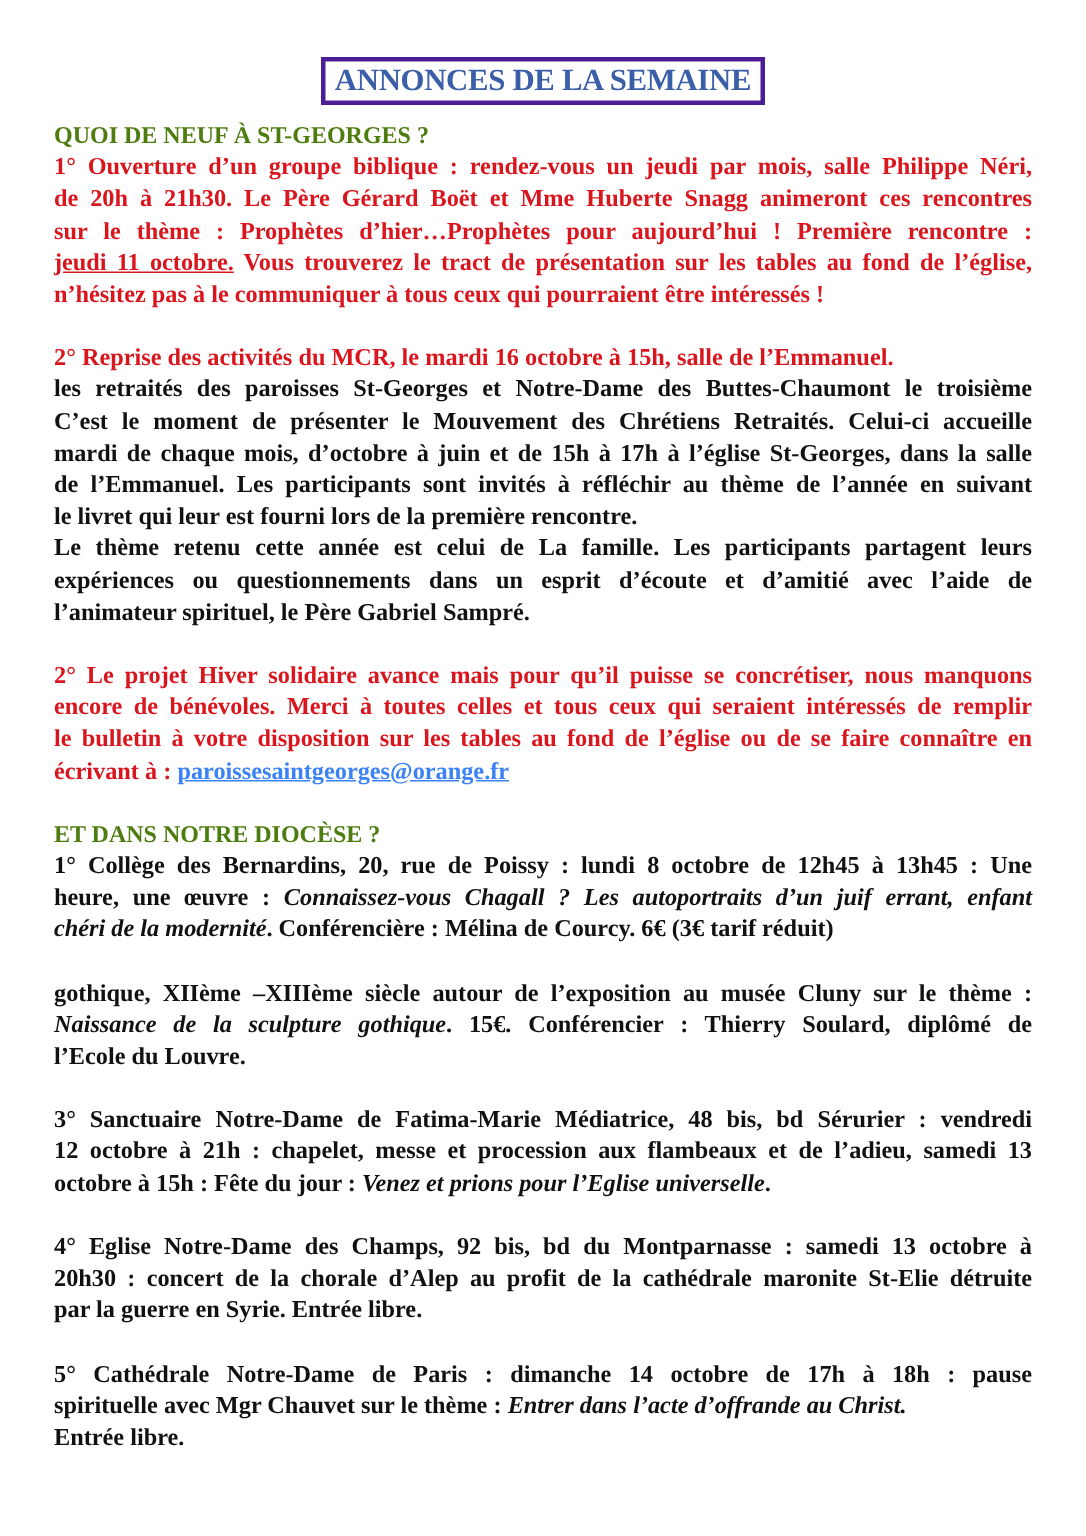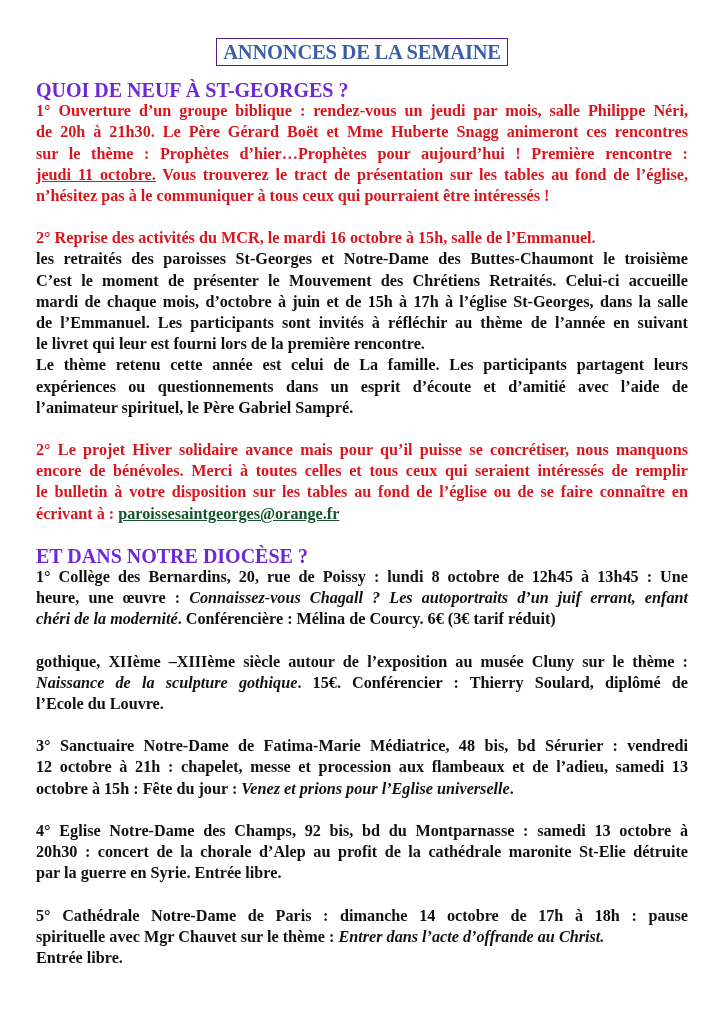--- a/index.html
+++ b/index.html
@@ -4,32 +4,32 @@
   <style>
     html, body { margin: 0; padding: 0; background: #ffffff; }
     body { width: 724px; height: 1024px; position: relative; overflow: hidden; }
     .page {
       position: absolute; left: 36px; top: 38px; width: 652px;
       font-family: "Liberation Serif", serif; font-weight: bold;
       font-size: 16.2px; line-height: 21.2px; color: #111111;
     }
     .title-wrap { text-align: center; height: 30px; margin-bottom: 12px; }
     .title {
-      display: inline-block; color: #3b5ea8; border: 1px solid #4c1d95;
+      display: inline-block; color: #3b5ea8; border: 3px solid #4c1d95;
       font-size: 20.5px; line-height: 24px; padding: 1px 6px 1px 6px;
       letter-spacing: -0.2px;
     }
-    .section-heading { color: #6d28d9; font-size: 20px; line-height: 21.2px; }
+    .section-heading { color: #4d7c0f; font-size: 16px; line-height: 21.2px; }
     .para { margin: 0; }
     .para .ln { display: block; text-align: justify; text-align-last: justify; white-space: nowrap; }
     .para .ln.last { text-align-last: left; }
     .red { color: #d9161d; }
     .gap { height: 21px; }
     .u { text-decoration: underline; }
-    .email { color: #14532d; text-decoration: underline; }
+    .email { color: #3b82f6; text-decoration: underline; }
     i { font-style: italic; }
   </style>
 </head>
 <body>
 
 <div class="page">
 
   <div class="title-wrap">
     <span class="title">ANNONCES DE LA SEMAINE</span>
   </div>

